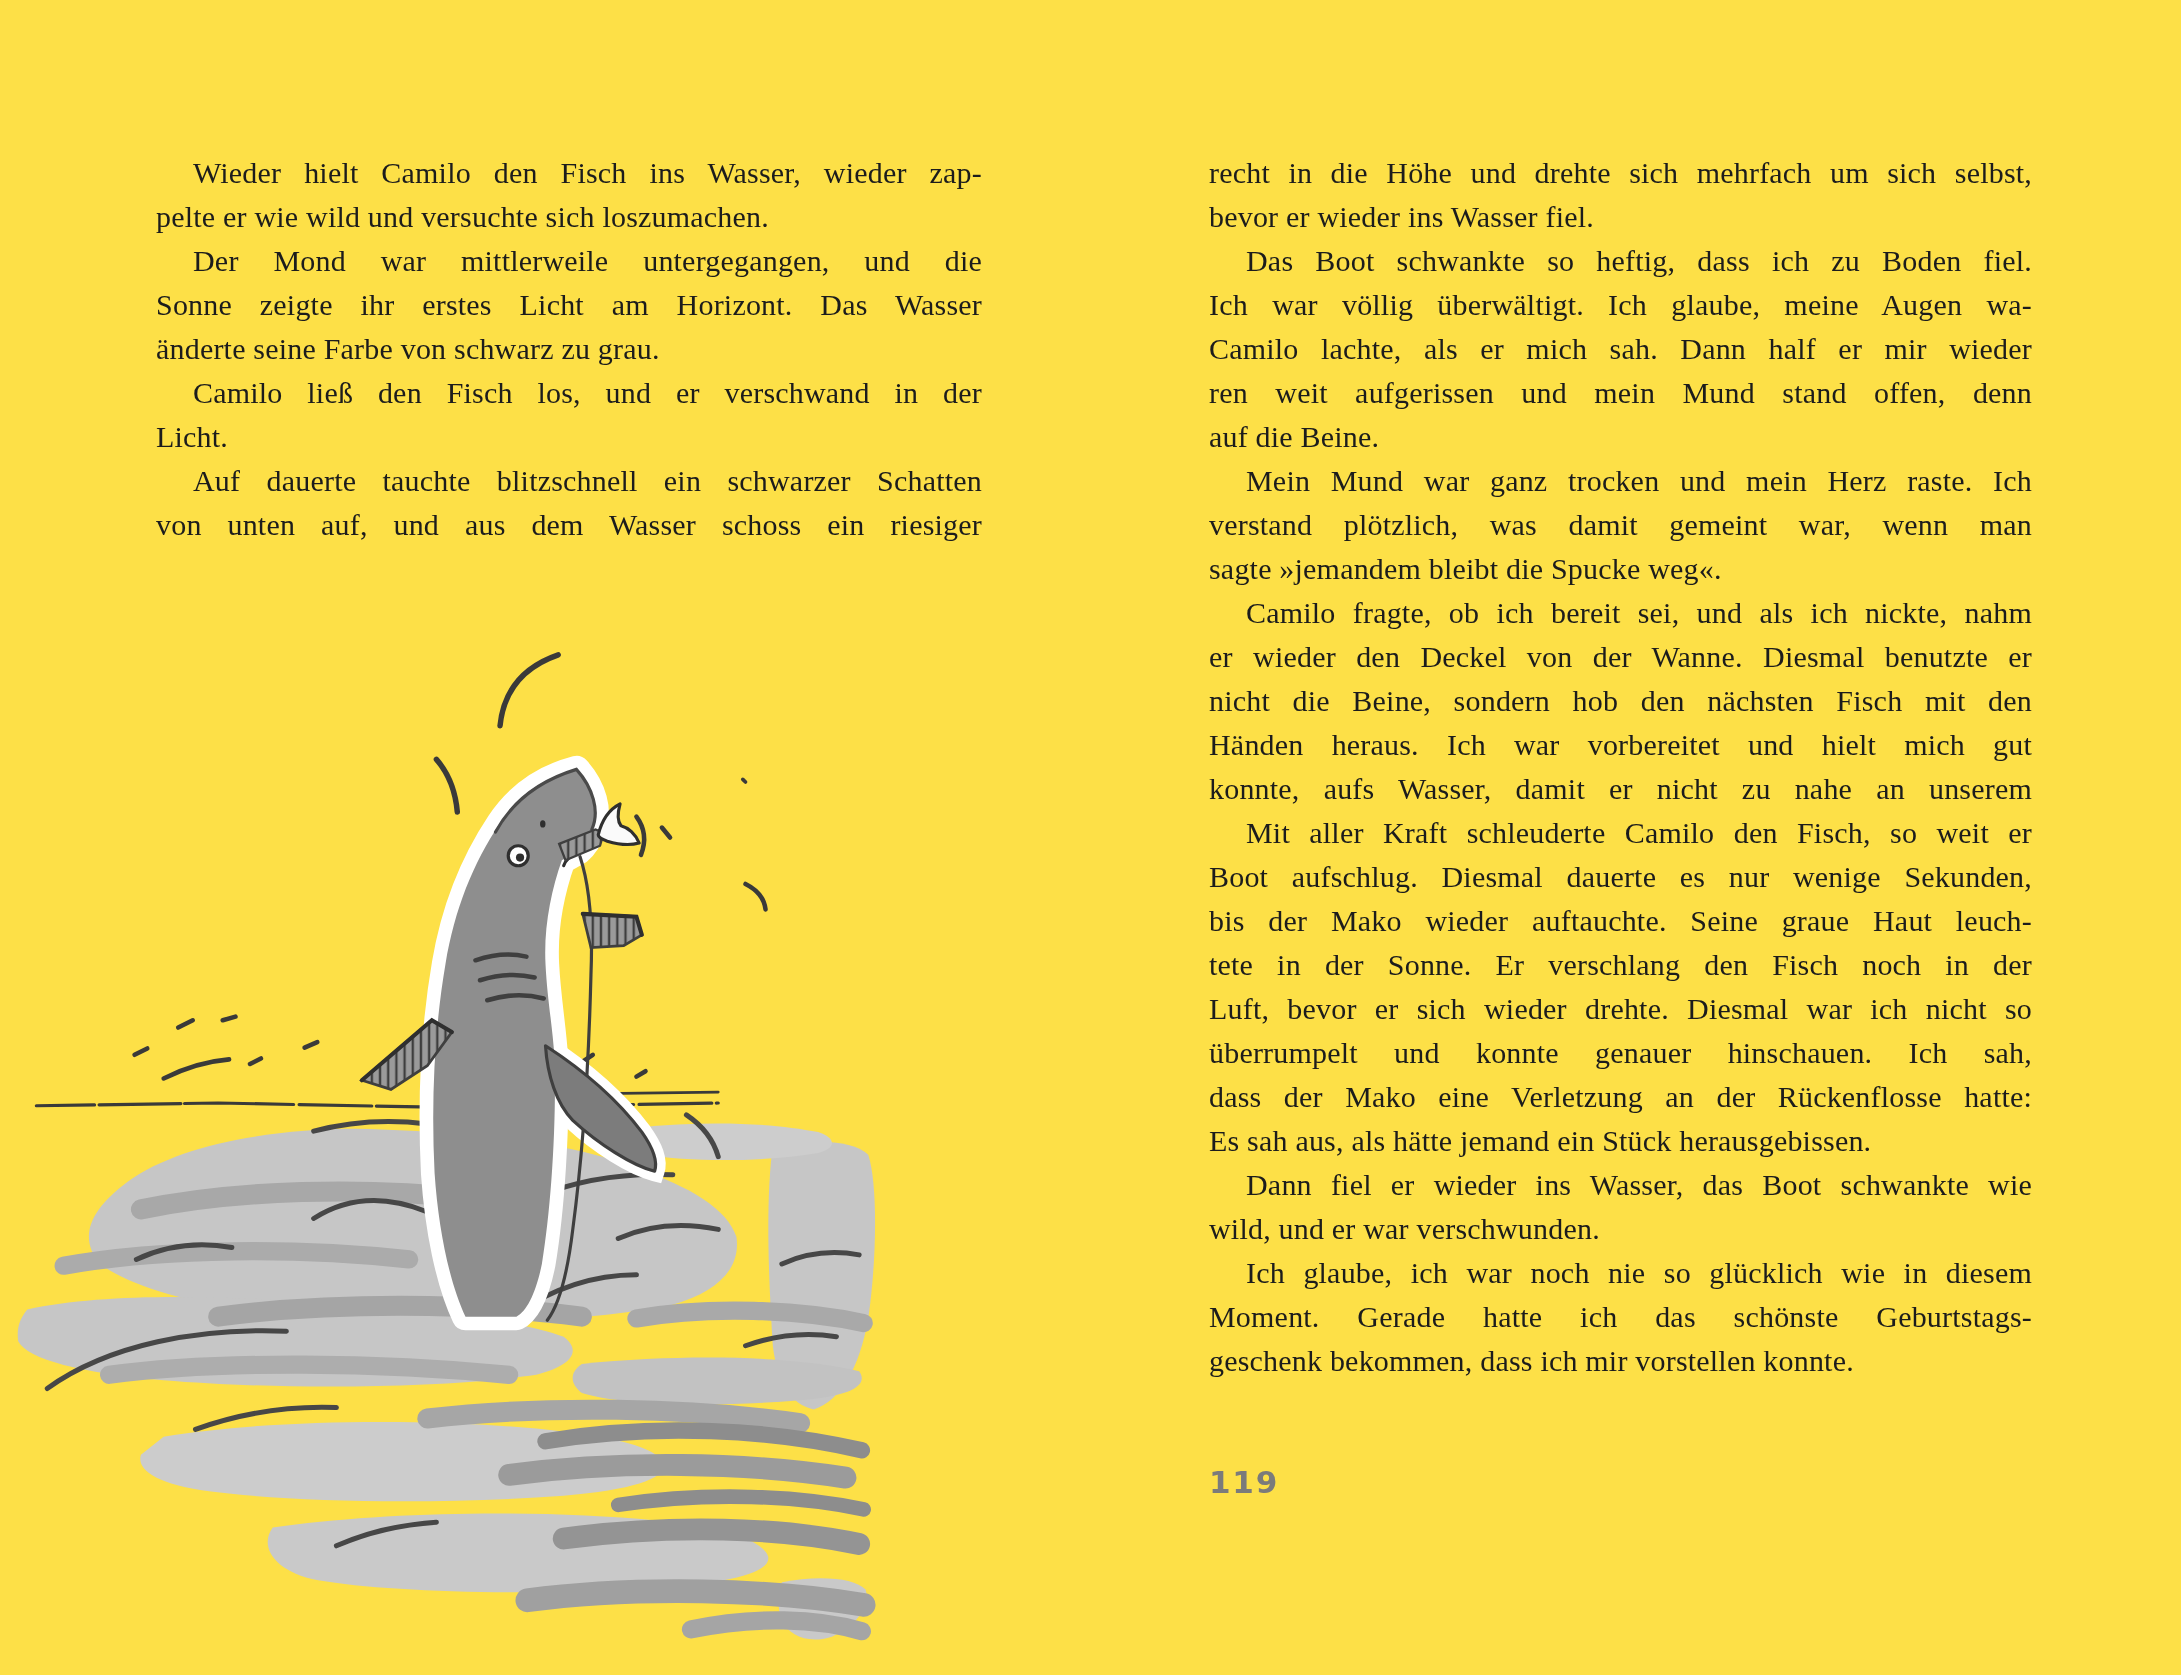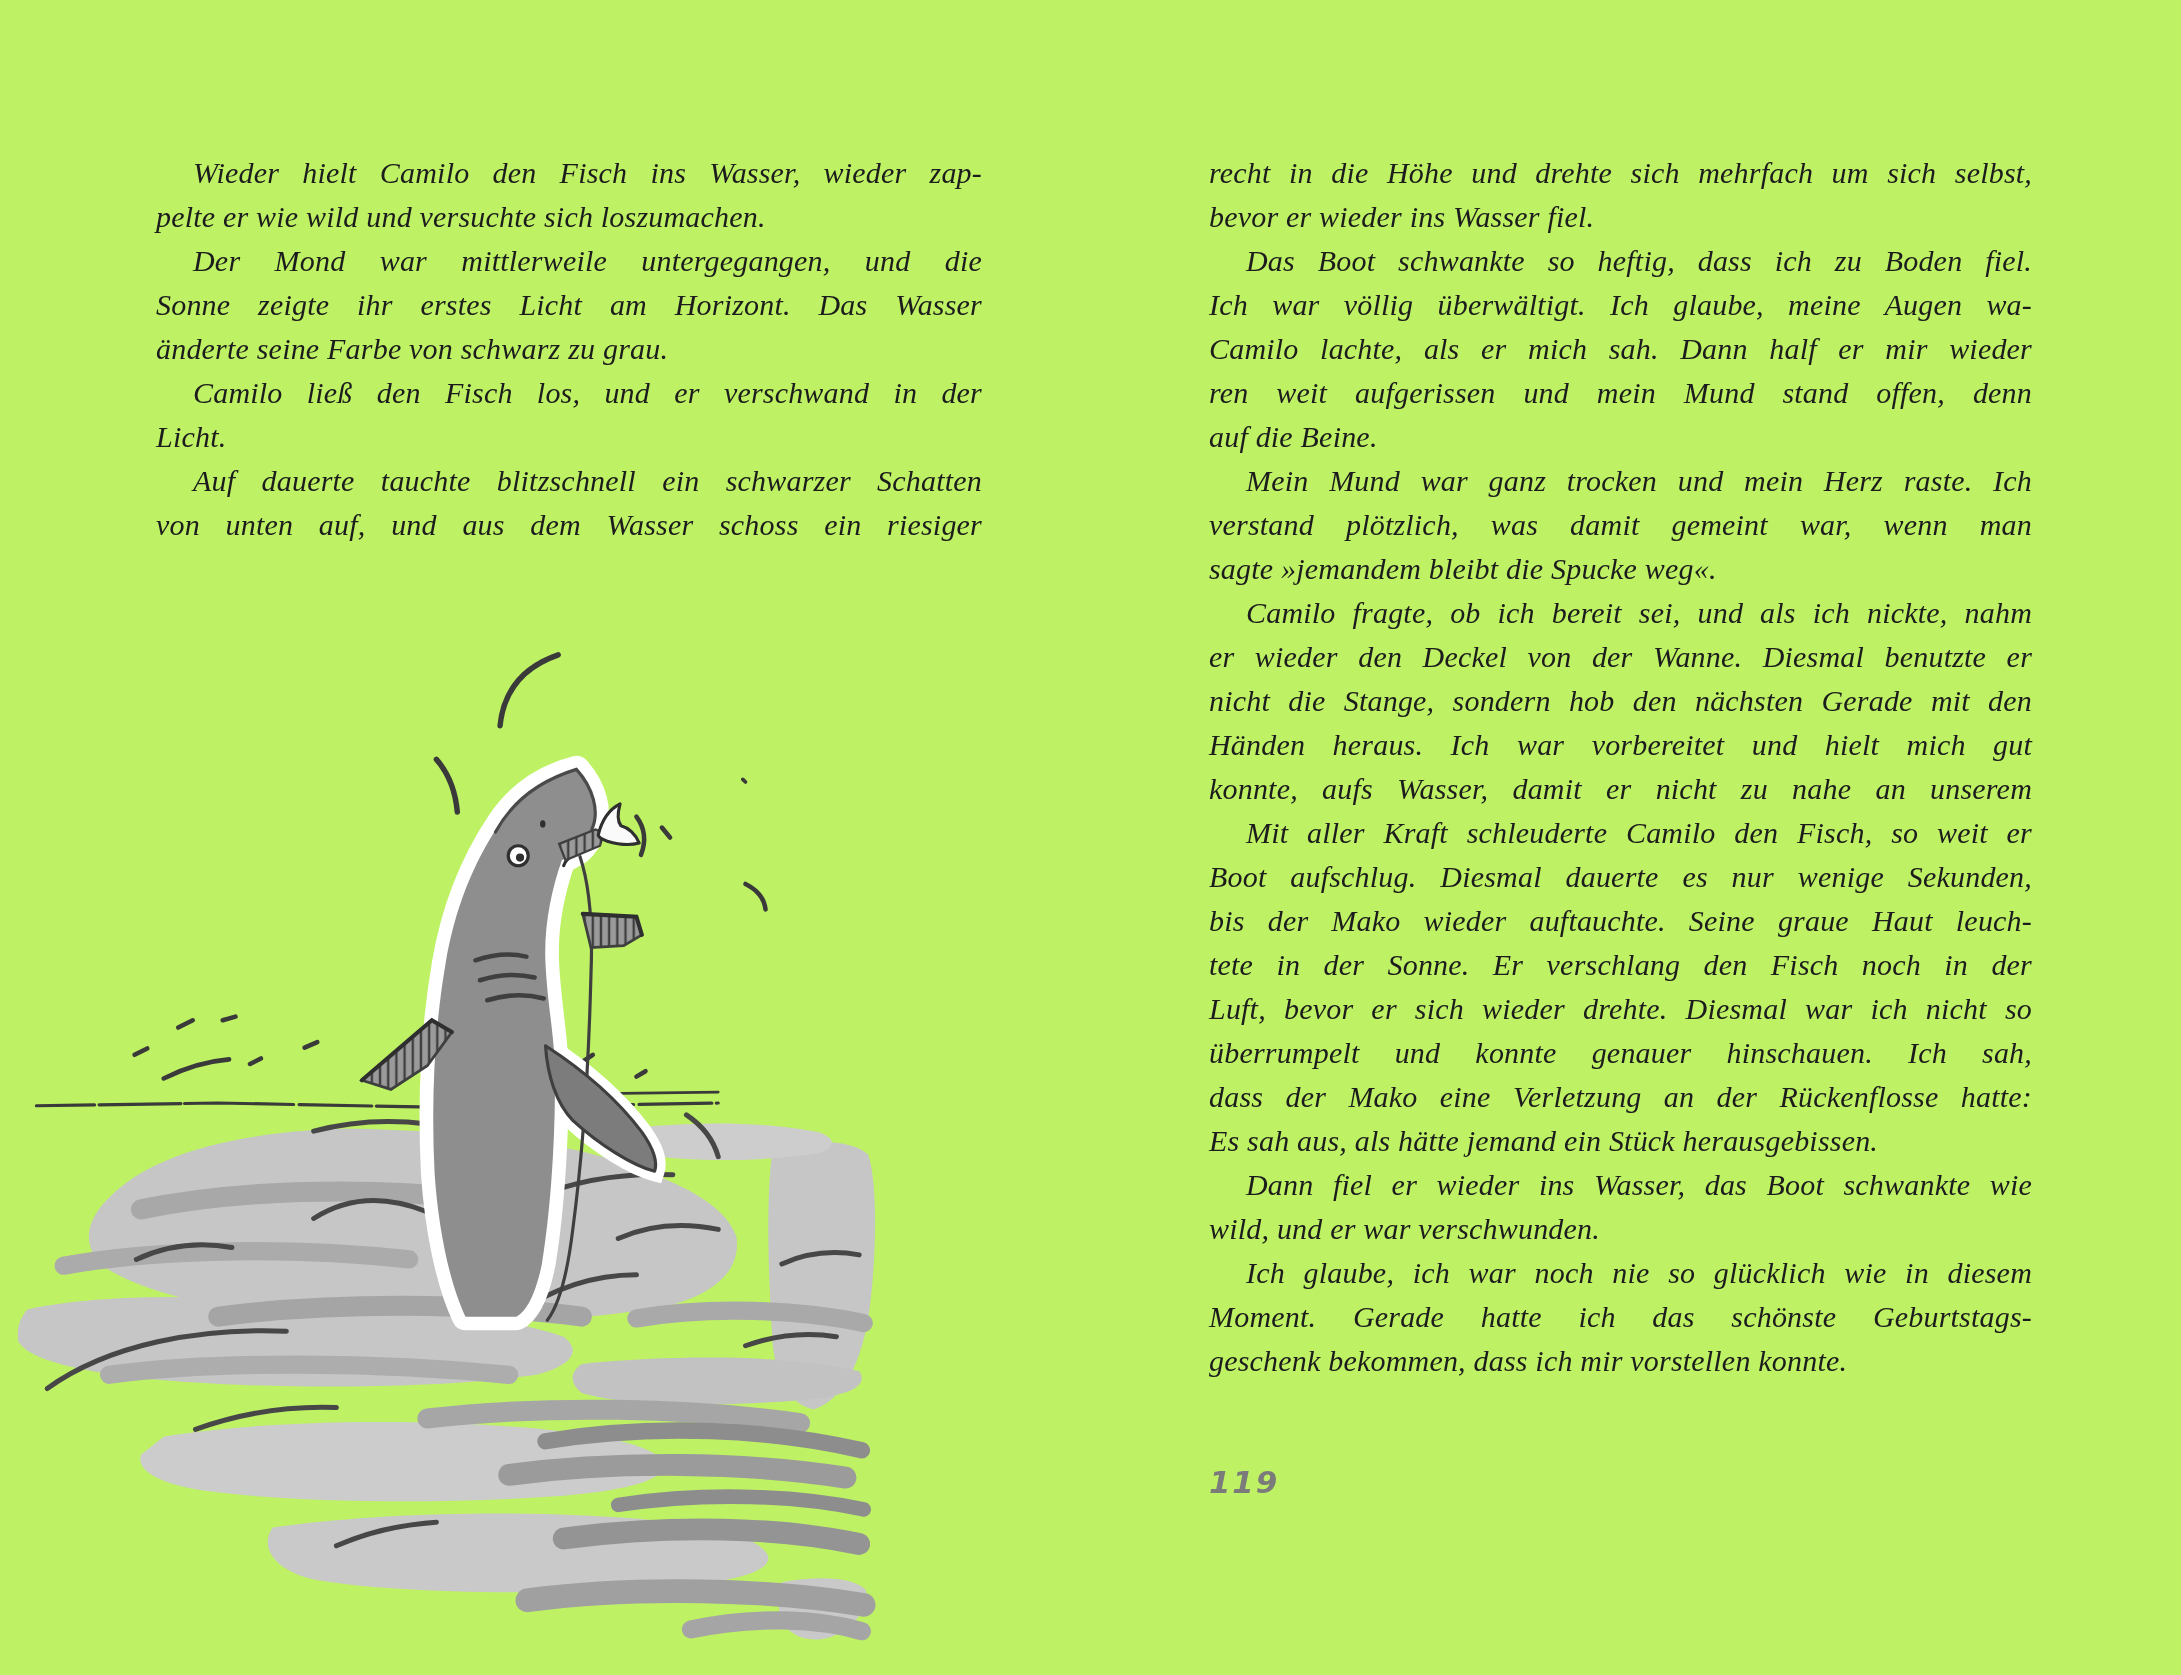--- a/index.html
+++ b/index.html
@@ -2,21 +2,21 @@
 <html style="font-size:14.5px"><head>
 <meta charset="utf-8">
 <style>
   html,body{margin:0;padding:0;}
   body{
     width:2182px;height:1676px;position:relative;overflow:hidden;
     background:#ffffff;
     font-family:"Liberation Serif","DejaVu Serif",serif;
     color:#1c1c1c;
   }
-  .page{position:absolute;top:0;width:1091px;height:1676px;background:#bef264;font-style:italic;}
+  .page{position:absolute;top:0;width:1091px;height:1676px;background:#fde047;}
   .page.left{left:0;}
   .page.right{left:1091px;}
   .text-col{position:absolute;top:151px;}
   .text-col.l{left:156px;width:826px;}
   .text-col.r{left:118px;width:823px;}
   .line{
     height:44px;line-height:44px;font-size:30px;
     text-align:justify;text-align-last:justify;text-justify:inter-word;
     white-space:normal;letter-spacing:0.2px;
   }
@@ -167,21 +167,21 @@
       <div class="line indent">Das Boot schwankte so heftig, dass ich zu Boden fiel.</div>
       <div class="line">Ich war völlig überwältigt. Ich glaube, meine Augen wa-</div>
       <div class="line">Camilo lachte, als er mich sah. Dann half er mir wieder</div>
       <div class="line">ren weit aufgerissen und mein Mund stand offen, denn</div>
       <div class="line end">auf die Beine.</div>
       <div class="line indent">Mein Mund war ganz trocken und mein Herz raste. Ich</div>
       <div class="line">verstand plötzlich, was damit gemeint war, wenn man</div>
       <div class="line end">sagte »jemandem bleibt die Spucke weg«.</div>
       <div class="line indent">Camilo fragte, ob ich bereit sei, und als ich nickte, nahm</div>
       <div class="line">er wieder den Deckel von der Wanne. Diesmal benutzte er</div>
-      <div class="line">nicht die Stange, sondern hob den nächsten Gerade mit den</div>
+      <div class="line">nicht die Beine, sondern hob den nächsten Fisch mit den</div>
       <div class="line">Händen heraus. Ich war vorbereitet und hielt mich gut</div>
       <div class="line">konnte, aufs Wasser, damit er nicht zu nahe an unserem</div>
       <div class="line indent">Mit aller Kraft schleuderte Camilo den Fisch, so weit er</div>
       <div class="line">Boot aufschlug. Diesmal dauerte es nur wenige Sekunden,</div>
       <div class="line">bis der Mako wieder auftauchte. Seine graue Haut leuch-</div>
       <div class="line">tete in der Sonne. Er verschlang den Fisch noch in der</div>
       <div class="line">Luft, bevor er sich wieder drehte. Diesmal war ich nicht so</div>
       <div class="line">überrumpelt und konnte genauer hinschauen. Ich sah,</div>
       <div class="line">dass der Mako eine Verletzung an der Rückenflosse hatte:</div>
       <div class="line end">Es sah aus, als hätte jemand ein Stück herausgebissen.</div>

